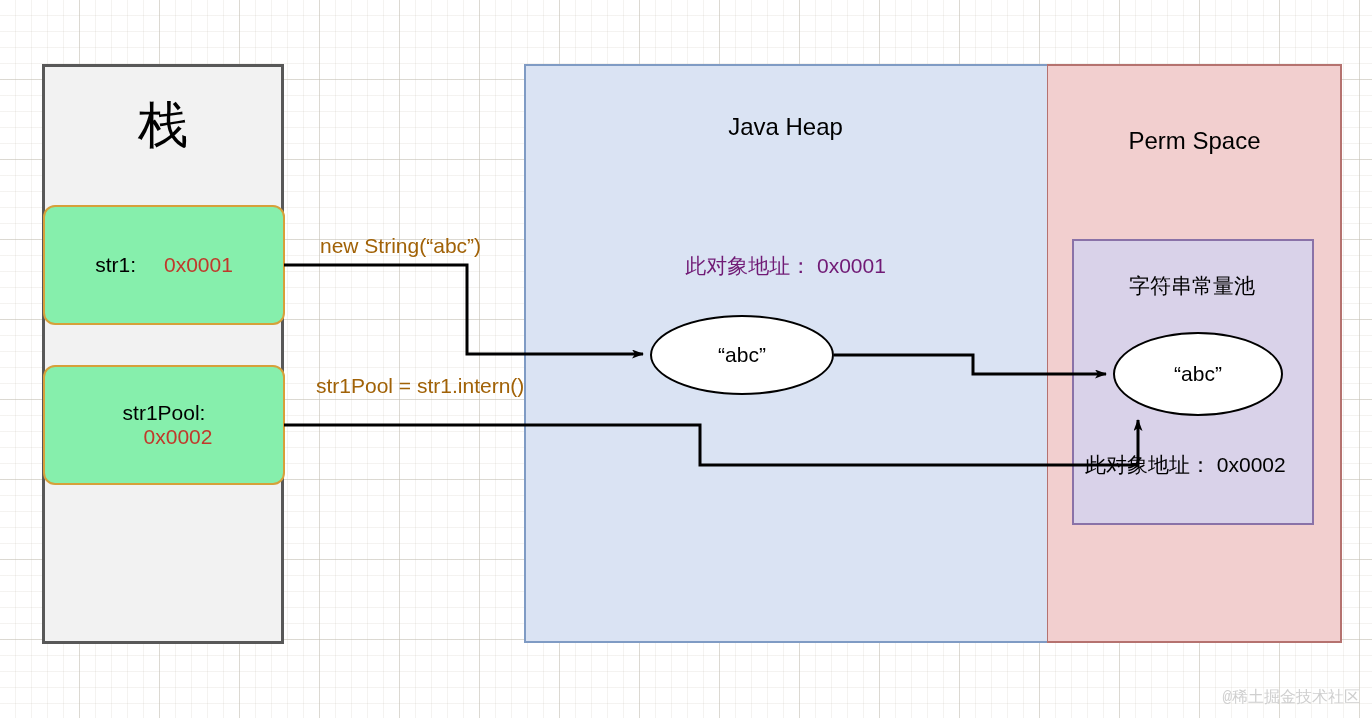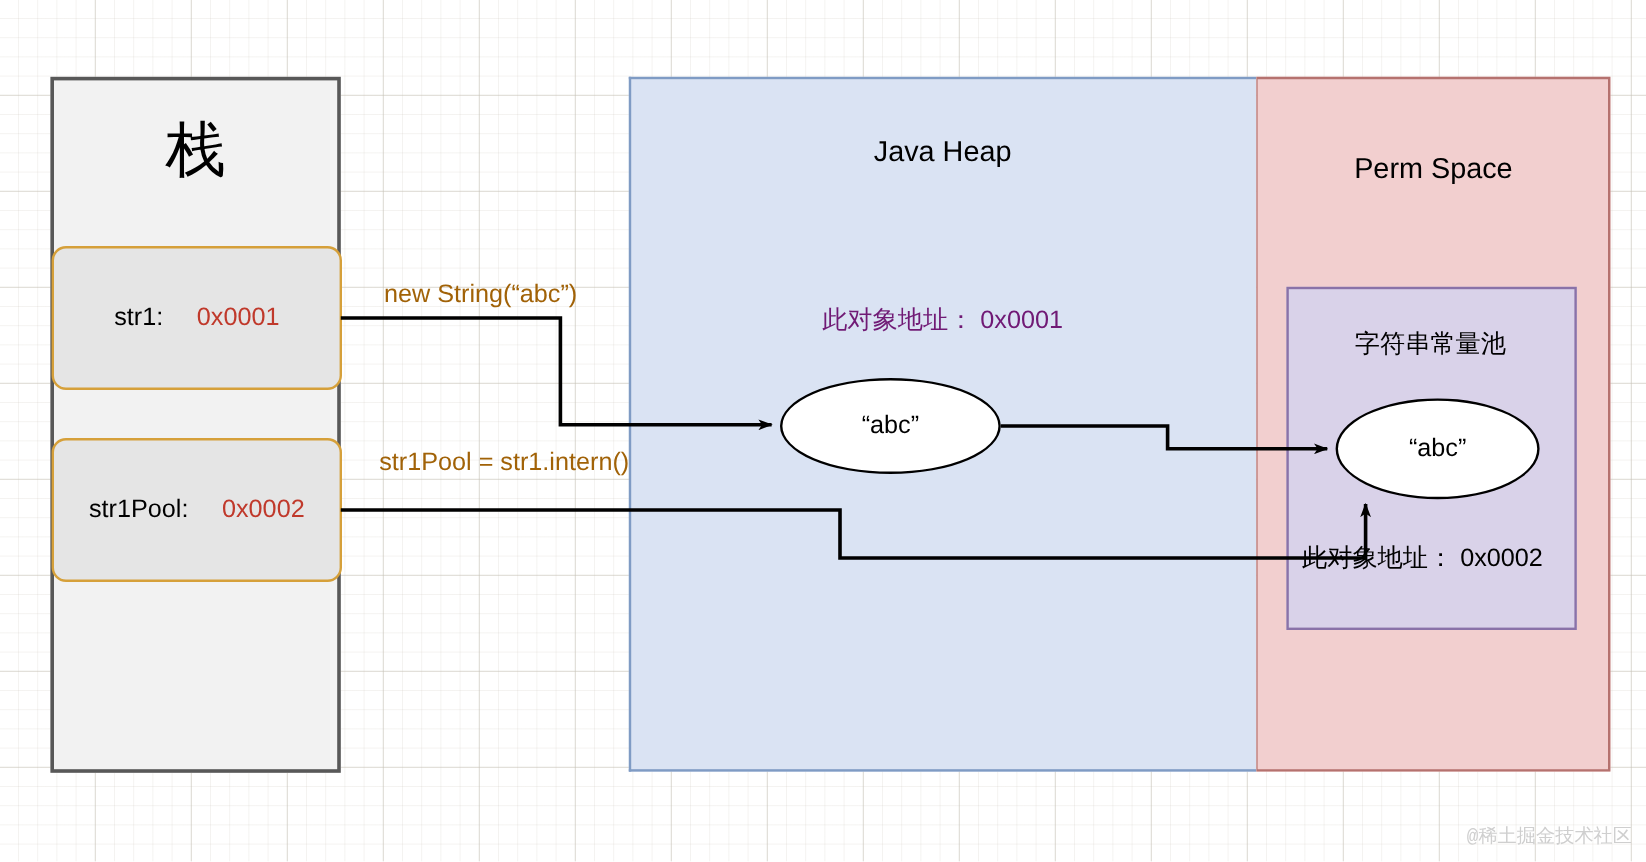--- a/index.html
+++ b/index.html
@@ -25,26 +25,26 @@
     left:42px;top:64px;width:242px;height:580px;
     background:#f2f2f2;border:3px solid #585858;
   }
   #stack-title{
     position:absolute;left:42px;top:96px;width:242px;
     text-align:center;font-size:50px;line-height:58px;color:#000;
     font-family:"DejaVu Sans","Liberation Sans",sans-serif;font-weight:400;
   }
   .frame{
     position:absolute;box-sizing:border-box;
-    background:#e5e5e5;border:2px solid #d6a03a;border-radius:12px;
+    background:#86efac;border:2px solid #d6a03a;border-radius:12px;
     display:flex;align-items:center;justify-content:center;
     font-size:21px;color:#000;white-space:nowrap;
   }
   #frame-str1{left:43px;top:205px;width:242px;height:120px;}
-  #frame-str1pool{left:43px;top:365px;width:242px;height:120px;}
+  #frame-str1pool{left:43px;top:365px;width:242px;height:120px;flex-direction:column;}
   .addr{color:#c0392b;margin-left:28px;}
 
   
   #heap-region{
     left:524px;top:64px;width:523px;height:579px;
     background:#dae3f3;border:2px solid #7f9bc4;border-right:none;
   }
   #perm-region{
     left:1047px;top:64px;width:295px;height:579px;
     background:#f2cfcf;border:2px solid #b5726f;border-left:1px solid #b5726f;

